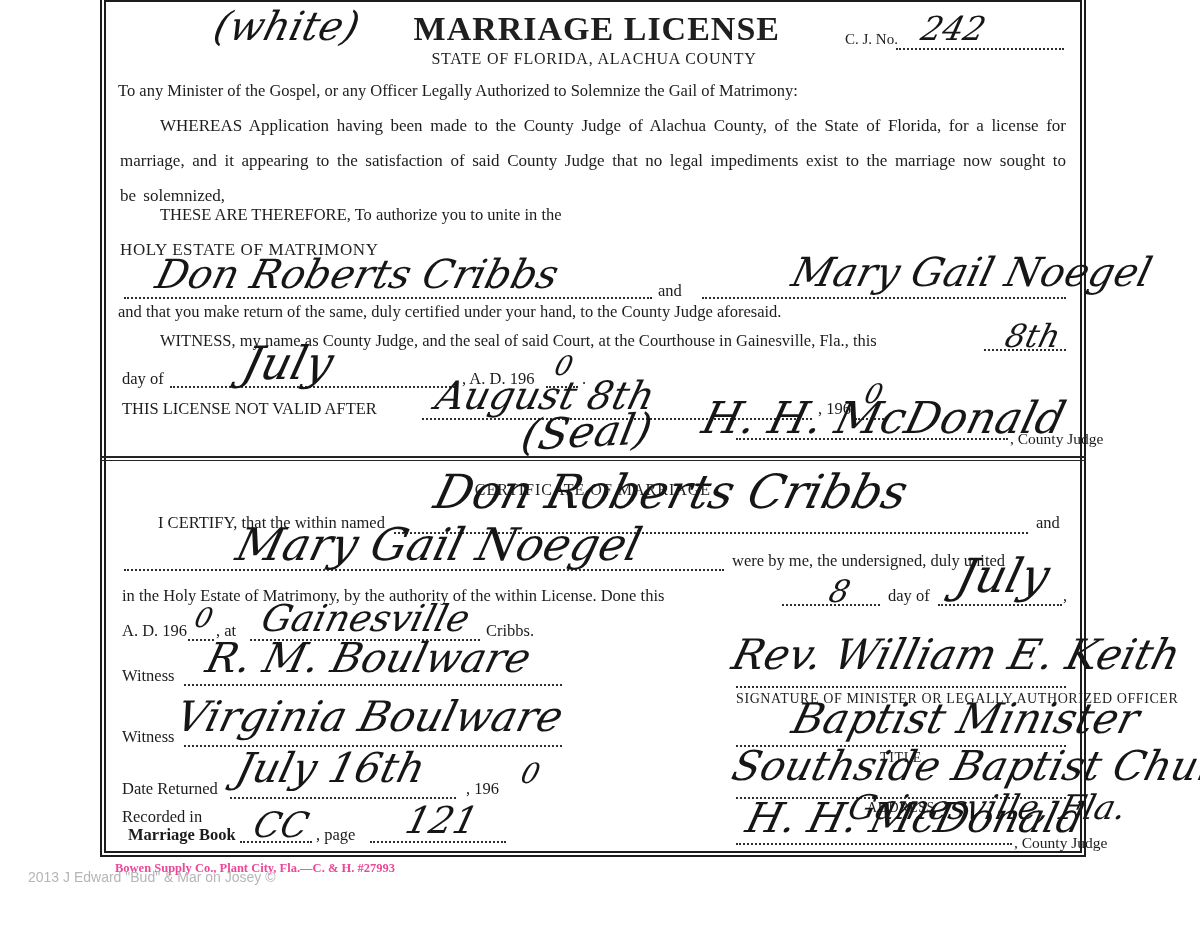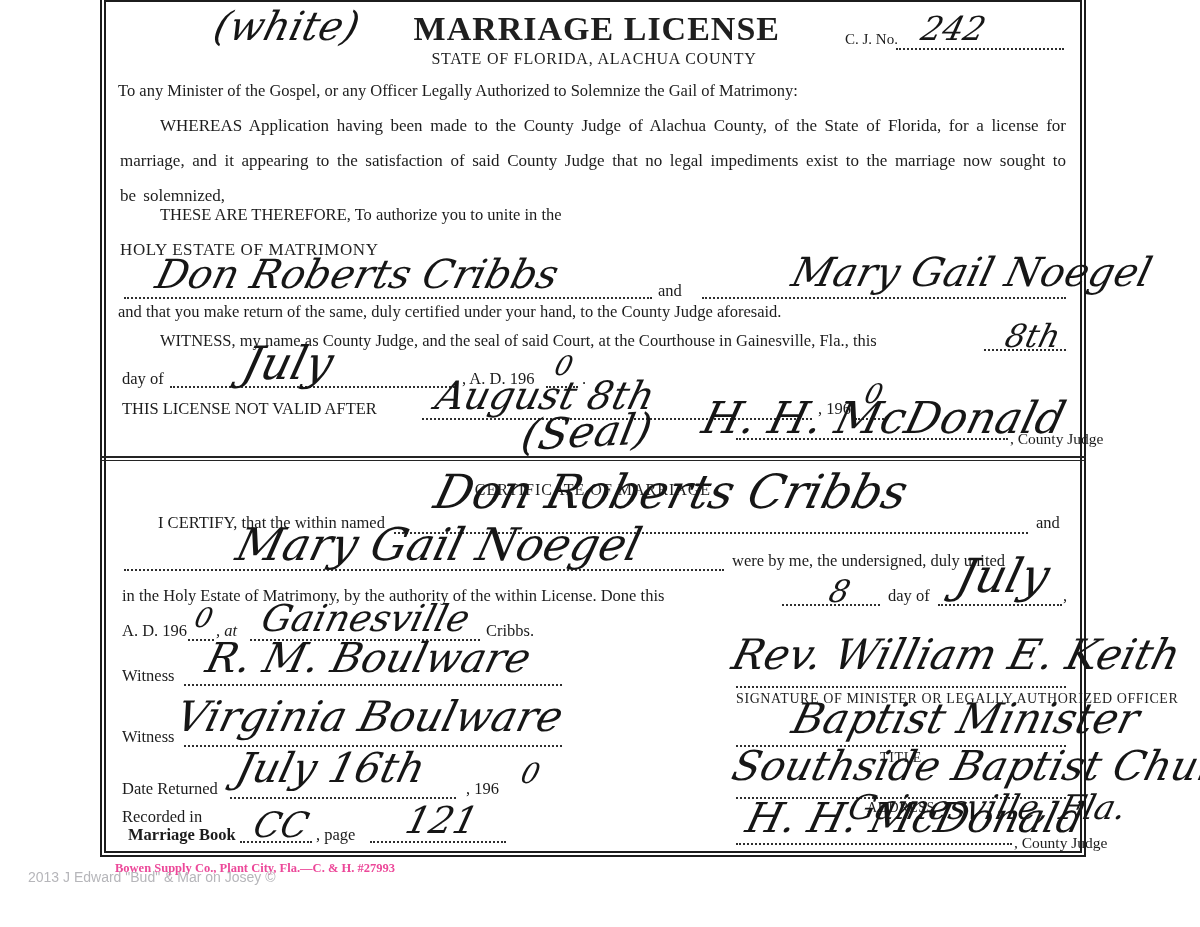--- a/index.html
+++ b/index.html
@@ -118,21 +118,21 @@
 <div class="dotted" style="left:782px; top:604px; width:98px;"></div>
 <div class="abs hw" style="left:826px; top:576px; font-size:31px;">8</div>
 <div class="abs printed" style="left:888px; top:586px;">day of</div>
 <div class="dotted" style="left:938px; top:604px; width:124px;"></div>
 <div class="abs hw" style="left:952px; top:552px; font-size:47px;">July</div>
 <div class="abs printed" style="left:1063px; top:586px;">,</div>
 
 <div class="abs printed" style="left:122px; top:621px;">A. D. 196</div>
 <div class="dotted" style="left:188px; top:639px; width:26px;"></div>
 <div class="abs hw" style="left:192px; top:604px; font-size:27px;">0</div>
-<div class="abs printed" style="left:216px; top:621px;font-style:italic;">, at</div>
+<div class="abs printed" style="left:216px; top:621px;">, at</div>
 <div class="dotted" style="left:250px; top:639px; width:230px;"></div>
 <div class="abs hw" style="left:258px; top:600px; font-size:37px;">Gainesville</div>
 <div class="abs printed" style="left:486px; top:621px;">Cribbs.</div>
 
 <div class="abs printed" style="left:122px; top:666px;">Witness</div>
 <div class="dotted" style="left:184px; top:684px; width:378px;"></div>
 <div class="abs hw" style="left:202px; top:638px; font-size:41px;">R. M. Boulware</div>
 
 <div class="abs hw" style="left:728px; top:634px; font-size:42px;">Rev. William E. Keith</div>
 <div class="dotted" style="left:736px; top:686px; width:330px;"></div>

